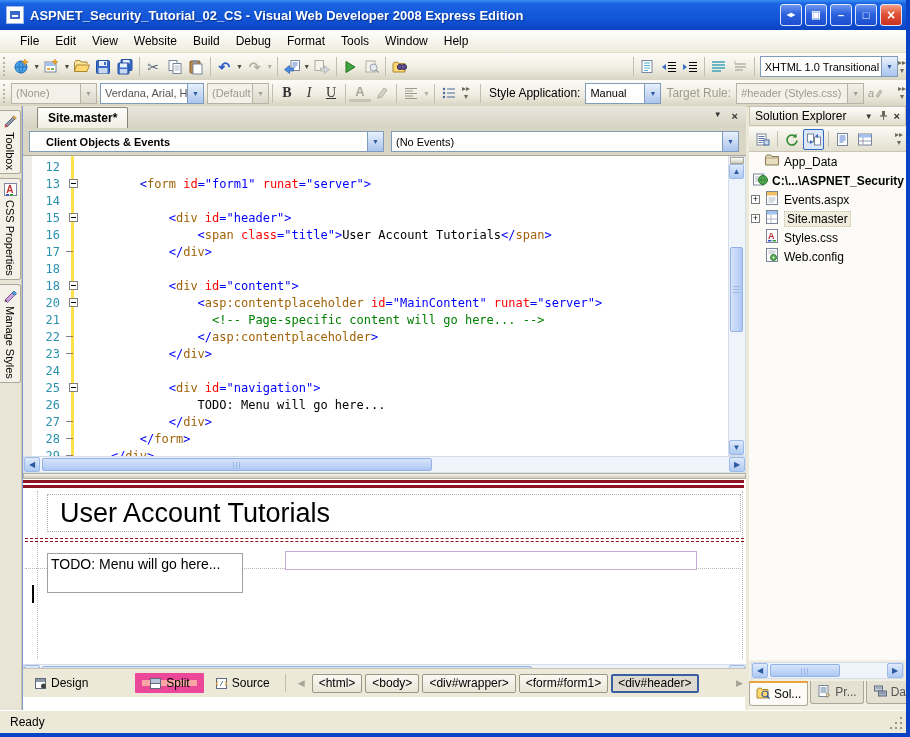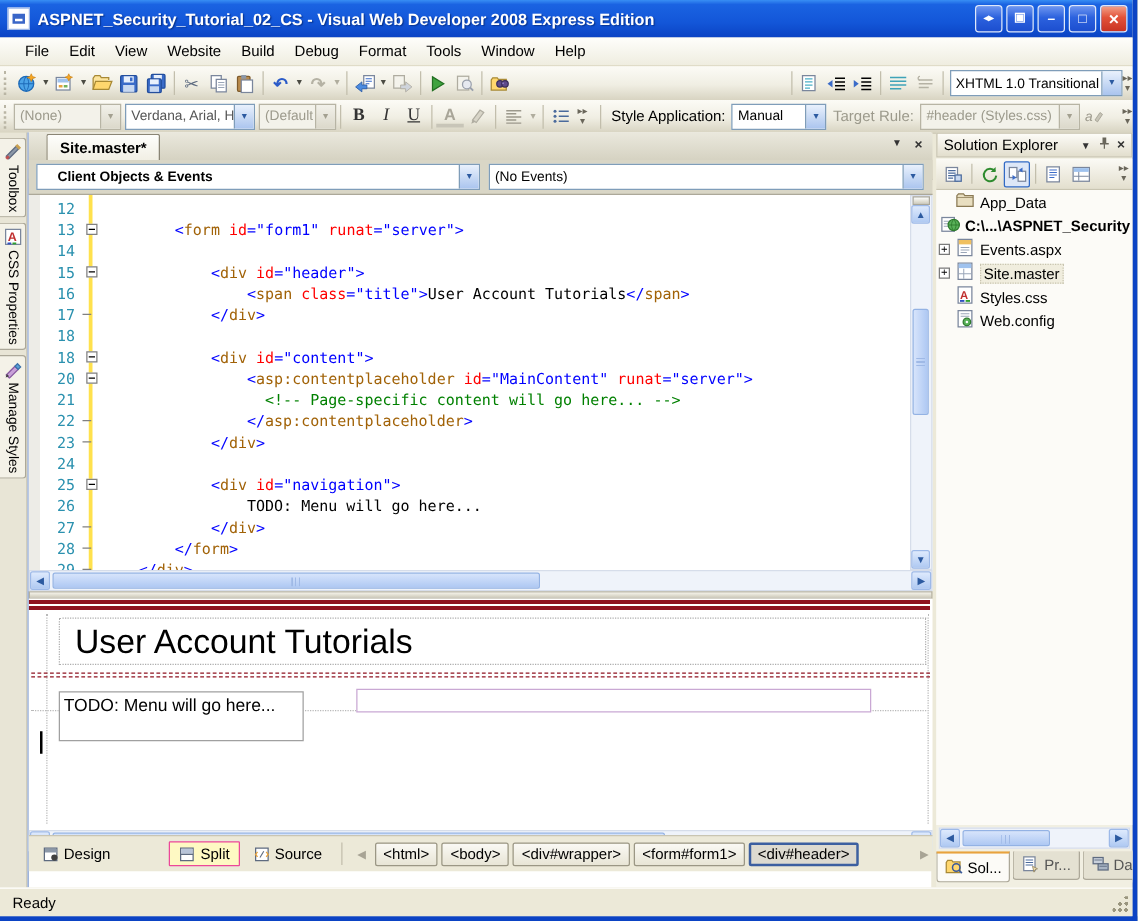--- a/index.html
+++ b/index.html
@@ -121,21 +121,21 @@
     font-size:14px;color:#000;padding:1px 3px;line-height:18px;}
   #dz-placeholder{left:262px;top:72px;width:412px;height:19px;border:1px solid #C9A8D4;background:#fff;}
   #dz-caret{left:9px;top:106px;width:2px;height:18px;background:#000;}
 
   #design-hsb{left:0;top:558px;width:723px;height:17px;}
 
   
   #viewbar{left:0;top:562px;width:723px;height:29px;background:#ECE9D8;border-top:1px solid #C9C5B2;
     display:flex;align-items:center;font-size:12px;}
   .view-btn{display:flex;align-items:center;gap:4px;padding:2px 7px;margin-left:4px;height:20px;}
-  .view-btn.active{background:#fef9c3;border:1px solid #ec4899;border-radius:1px;margin-left:40px;}
+  .view-btn.active{background:#fca5a5;border:7px solid #ec4899;border-radius:1px;margin-left:40px;}
   .view-btn svg{display:block;}
   .vb-sep{width:1px;height:18px;background:#C2BEAC;margin:0 8px;}
   .nav-arrow{color:#A8A495;font-size:9px;margin:0 4px;}
   .tagbtn{height:19px;margin-left:3px;padding:1px 6px;font-size:12px;color:#000;background:linear-gradient(180deg,#FAF9F4,#E8E5D6);
     border:1px solid #9B9785;border-radius:2px;display:flex;align-items:center;}
   .tagbtn.active{border:2px solid #3C5FA0;background:#DDDAD0;padding:0 5px;}
   #viewbar .nav-arrow.right{margin-left:auto;margin-right:3px;}
 
   
   #solpanel{left:749px;top:106px;width:157px;height:604px;background:#F1EFE2;}

